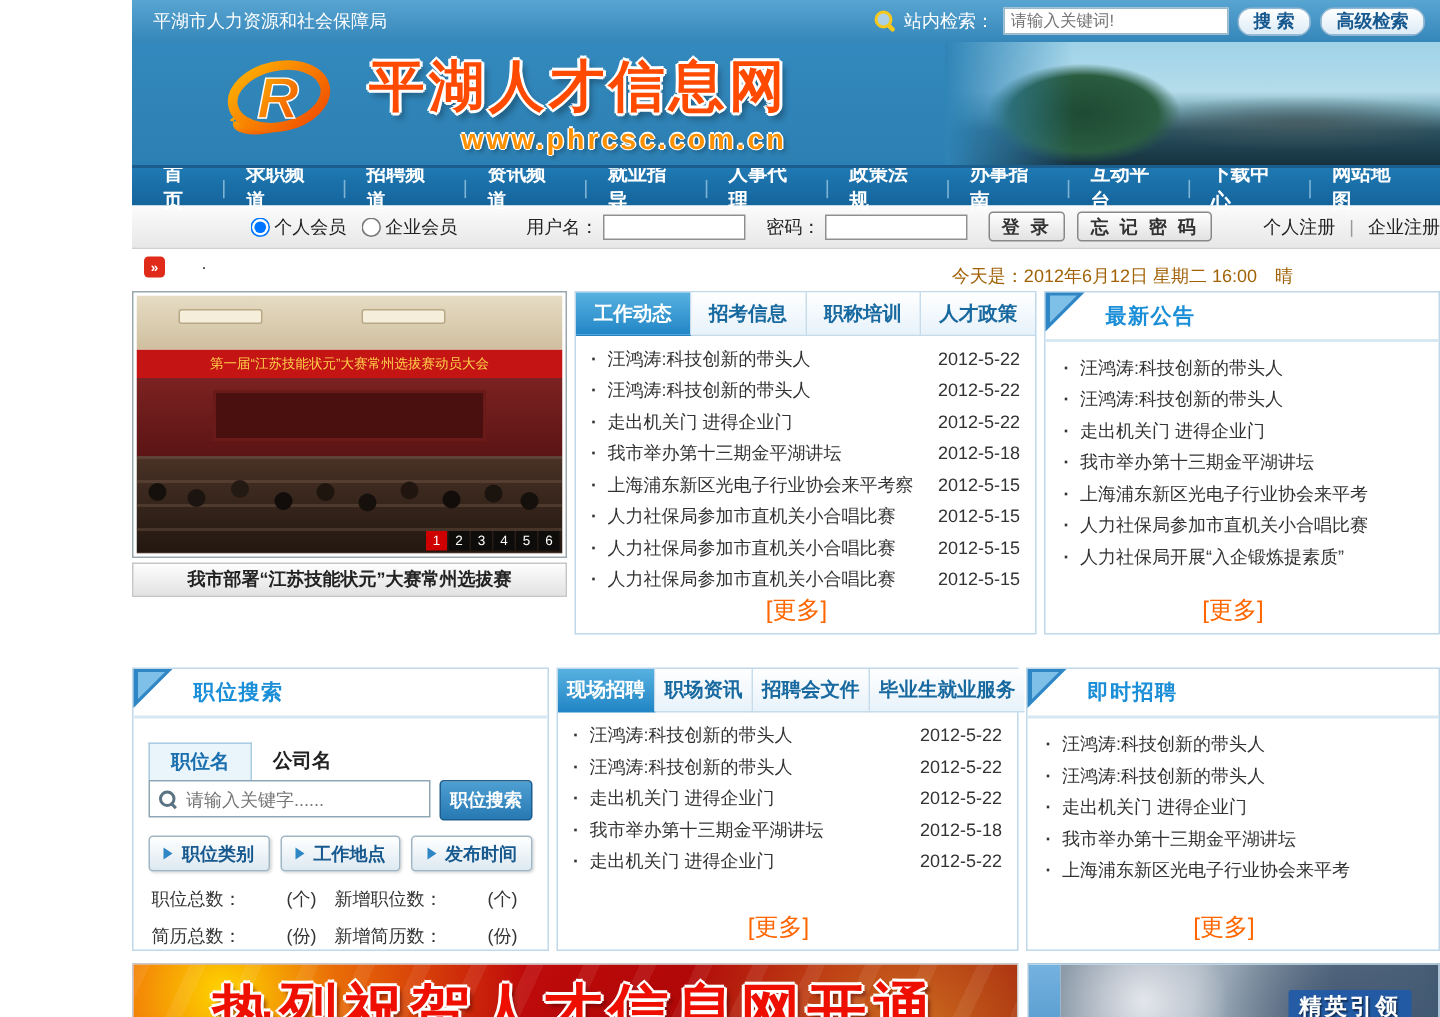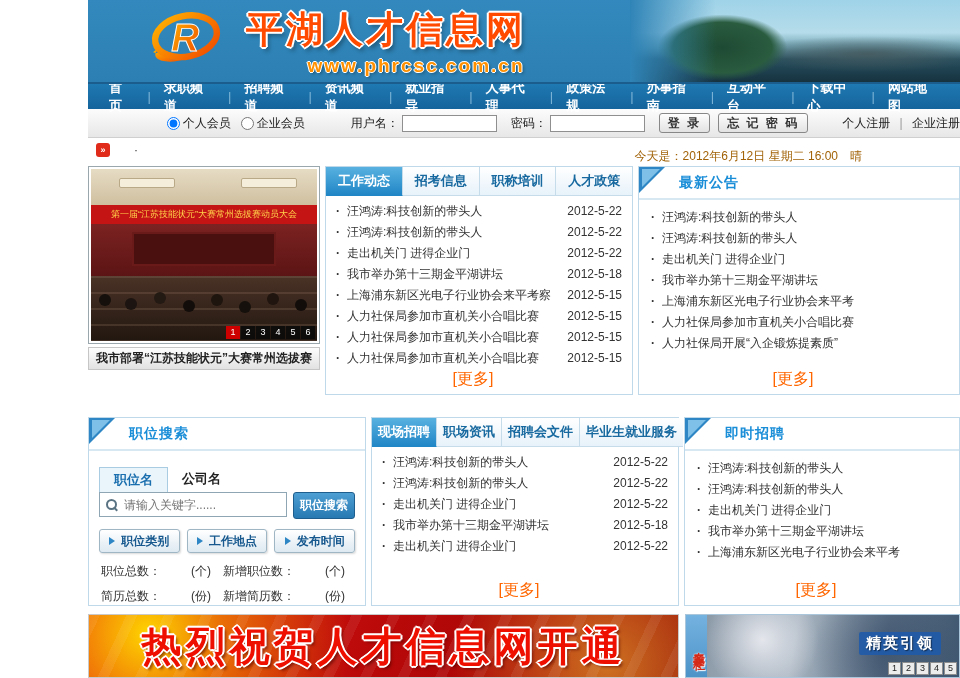--- a/index.html
+++ b/index.html
@@ -62,21 +62,21 @@
   .tk-icon { width:14px; height:14px; background:#e02a1a; border-radius:3px; color:#fff; font-size:9px;
     line-height:14px; text-align:center; font-weight:bold; margin-right:24px; }
   .ticker .bullet { margin-right:6px; }
   .ticker a { color:#333; text-decoration:none; cursor:pointer; }
   .ticker .today { margin-left:auto; padding-right:90px; color:#a16207;margin-top:12px; }
 
   
   .row { display:flex; gap:5px; margin-top:4px; }
 
   
-  .photo-col { width:232px; }
+  .photo-col { width:290px; }
   .photo-frame { border:1px solid #9aa7ad; background:#fff; padding:2px; position:relative; }
   .photo { height:172px; position:relative; overflow:hidden; }
   .ph-ceiling { height:36px; background:linear-gradient(#e6dcc4,#cfbf9f); position:relative; }
   .ph-light { position:absolute; width:56px; height:10px; background:#f5eedb; border:1px solid #b9a987; border-radius:2px; }
   .ph-banner { height:19px; background:#c41414; color:#ffd24a; font-size:9px; line-height:19px;
     text-align:center; white-space:nowrap; overflow:hidden; }
   .ph-wall { height:52px; background:linear-gradient(#7c2222,#5c1414); position:relative; }
   .ph-screen { position:absolute; left:18%; right:18%; top:8px; bottom:10px; background:#4a0f0f; border:2px solid #6b1a1a; }
   .ph-people { height:65px; background:linear-gradient(#54three)...; }
   .ph-people { height:65px;
@@ -171,20 +171,30 @@
     text-shadow:1px 1px 1px rgba(0,0,0,.5); }
   .sb-pages { position:absolute; right:2px; bottom:2px; display:flex; gap:1px; }
   .sb-pg { width:13px; height:13px; background:#ececec; border:1px solid #8d8d8d; color:#222;
     font-size:9px; line-height:11px; text-align:center; cursor:pointer; }
 </style>
 </head>
 <body>
 
 <div class="page">
 
+  <div class="topbar">
+    <span class="org">平湖市人力资源和社会保障局</span>
+    <span class="right">
+      <span class="mag"></span>
+      <span>站内检索：</span>
+      <input placeholder="请输入关键词!" style="">
+      <button class="btn-pill">搜 索</button>
+      <button class="btn-pill">高级检索</button>
+    </span>
+  </div>
 
   <div class="header">
     <div class="scenery"></div>
     <div class="logo-wrap">
       <svg width="92" height="62" viewBox="0 0 100 66">
         <defs>
           <linearGradient id="og" x1="0" y1="0" x2="1" y2="1">
             <stop offset="0" stop-color="#ffb400"></stop>
               <stop offset="1" stop-color="#f04a00"></stop>
           </linearGradient>

